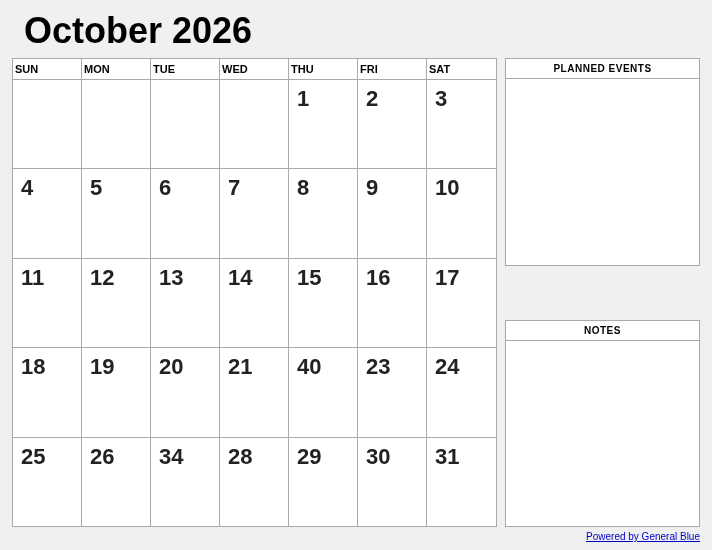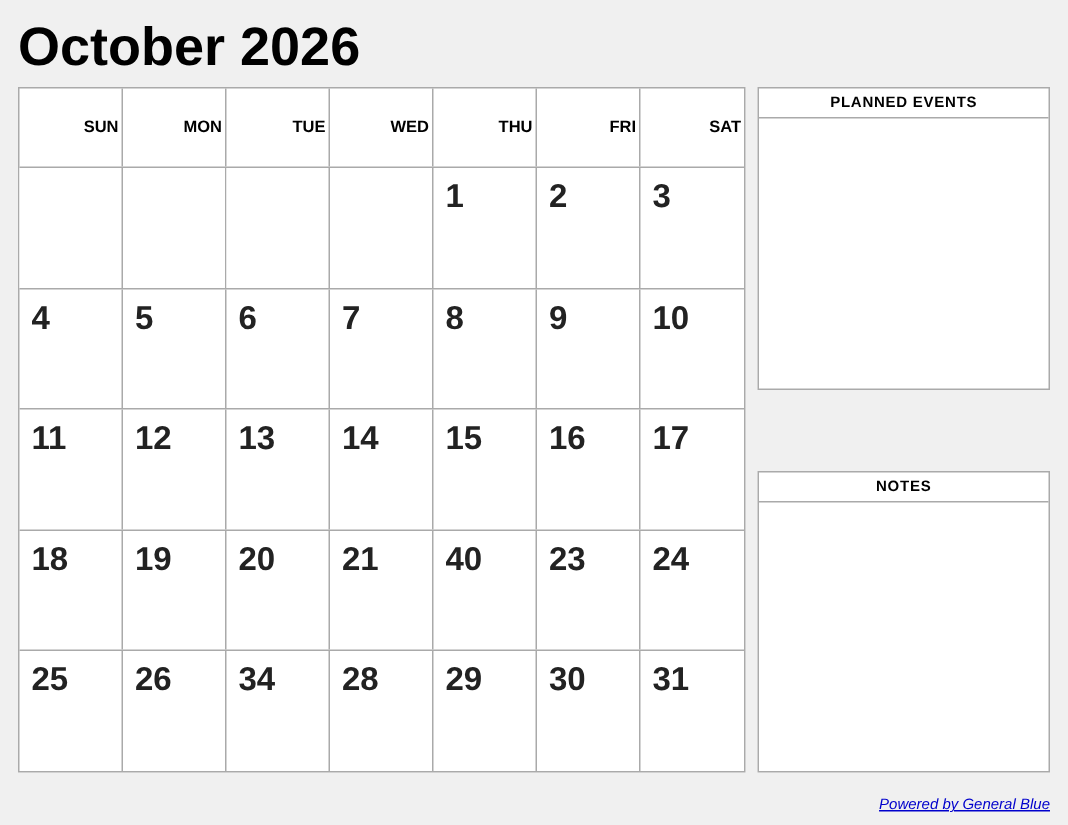--- a/index.html
+++ b/index.html
@@ -17,20 +17,21 @@
       display: flex;
       justify-content: space-between;
       align-items: flex-start;
       margin-bottom: 6px;
     }
 
     .month-title {
       font-size: 36px;
       font-weight: bold;
       color: #000;
+      margin-left: 12px;
     }
 
     .location-title {
       font-size: 18px;
       font-weight: bold;
       color: #000;
       padding-top: 8px;
     }
 
     .main-content {
@@ -47,24 +48,24 @@
       background: #fff;
     }
 
     .calendar-header {
       display: grid;
       grid-template-columns: repeat(7, 1fr);
       border-bottom: 1px solid #aaa;
     }
 
     .day-header {
-      text-align: right;
+      text-align: left;
       font-size: 11px;
       font-weight: bold;
-      padding: 20px 2px;
+      padding: 4px 2px;
       border-right: 1px solid #aaa;
       color: #000;
     }
 
     .day-header:last-child {
       border-right: none;
     }
 
     .calendar-grid {
       display: flex;
@@ -135,23 +136,22 @@
       flex: 1;
     }
 
     .notes-box {
       flex: 1;
       margin-top: 46px;
     }
 
     .footer {
       text-align: right;
-      padding-top: 16px;
+      padding-top: 4px;
       font-size: 10px;
-      font-style: italic;
     }
 
     .footer a {
       color: #0000cc;
       text-decoration: underline;
       font-size: 10px;
     }
   </style>
 </head>
 <body>

